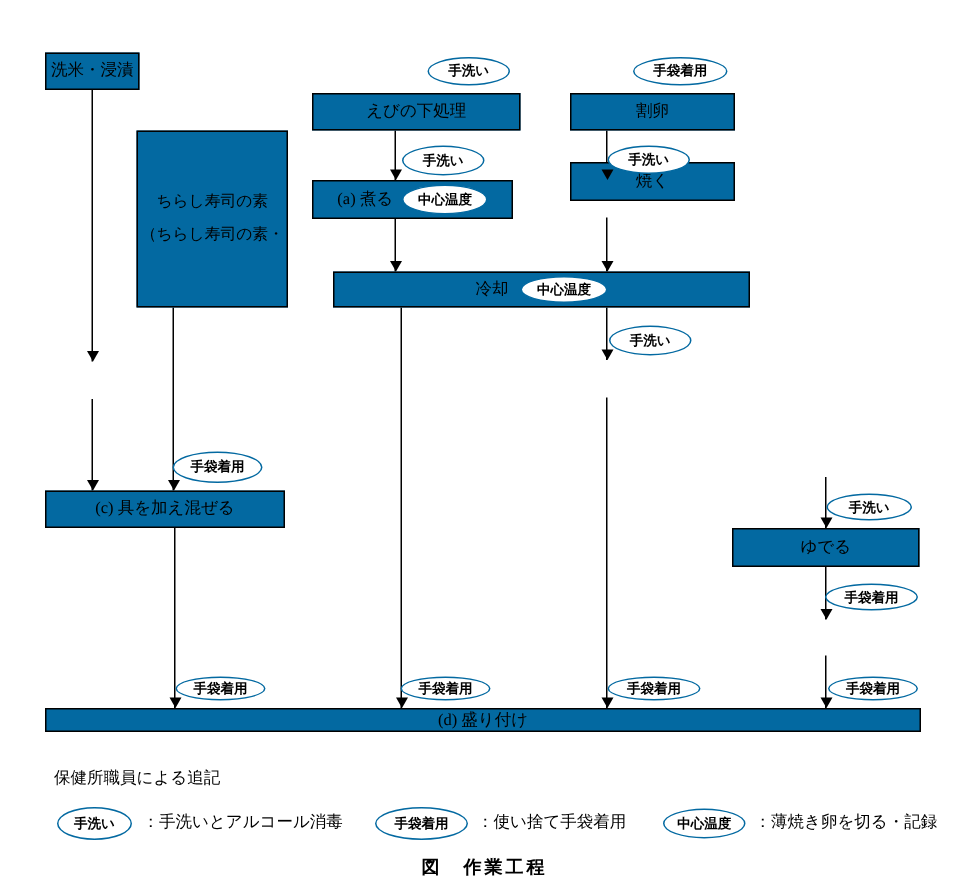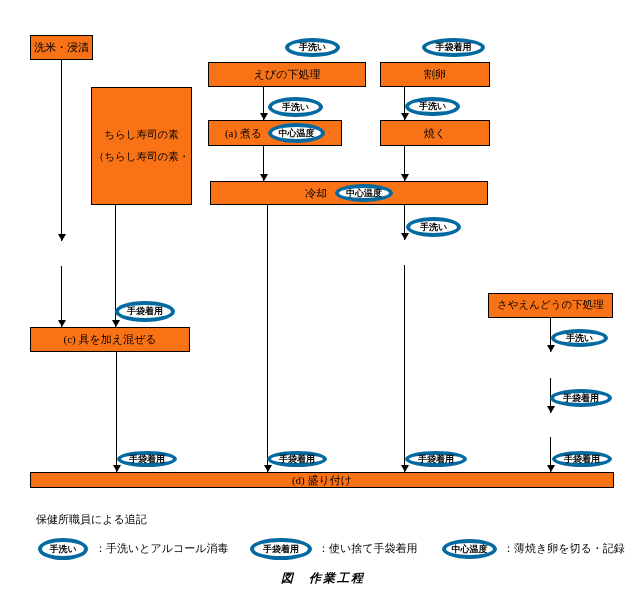--- a/index.html
+++ b/index.html
@@ -1,47 +1,47 @@
 <!DOCTYPE html>
 <html><head>
 <meta charset="utf-8">
 <style>
   html,body{margin:0;padding:0;background:#fff;}
   .canvas{
     position:relative;width:636px;height:596px;background:#ffffff;
     font-family:"Liberation Sans",sans-serif;color:#000;overflow:hidden;
   }
   .box{
-    position:absolute;box-sizing:border-box;border:1px solid #000;background:#f97316;
+    position:absolute;box-sizing:border-box;border:1px solid #000;background:#0369a1;
     display:flex;align-items:center;justify-content:center;
     font-family:"Liberation Serif","DejaVu Serif",serif;
     font-size:11px;line-height:1;z-index:2;white-space:nowrap;
   }
   .box .lbl{white-space:nowrap;}
   .multi{flex-direction:column;line-height:22px;font-size:10.5px;}
   .oval{
-    position:absolute;box-sizing:border-box;border:4px solid #0369a1;border-radius:50%;
+    position:absolute;box-sizing:border-box;border:1px solid #0369a1;border-radius:50%;
     background:#fff;display:flex;align-items:center;justify-content:center;
     font-family:"Liberation Sans","DejaVu Sans",sans-serif;font-weight:bold;
     font-size:9px;line-height:1;z-index:3;white-space:nowrap;
   }
   .oval.inbox{position:static;flex:none;}
   .vline{position:absolute;width:1px;background:#000;z-index:1;}
   .ah{
     position:absolute;width:0;height:0;z-index:4;
     border-left:4px solid transparent;border-right:4px solid transparent;
     border-top:7px solid #000;
   }
   .note{
     position:absolute;font-family:"Liberation Serif","DejaVu Serif",serif;
     font-size:11px;line-height:1;white-space:nowrap;
   }
   .caption{
     position:absolute;font-family:"Liberation Sans","DejaVu Sans",sans-serif;
-    font-weight:bold;font-size:12px;letter-spacing:2px;text-align:center;white-space:nowrap;font-style:italic;
+    font-weight:bold;font-size:12px;letter-spacing:2px;text-align:center;white-space:nowrap;
   }
 </style>
 </head>
 <body>
 
 <div class="canvas">
 
   <div class="vline" style="left:61px;top:60px;height:181px"></div>
   <div class="vline" style="left:61px;top:266px;height:61px"></div>
   <div class="vline" style="left:115px;top:205px;height:122px"></div>
@@ -75,51 +75,51 @@
   <div class="box" style="left:30px;top:35px;width:63px;height:25px">
     <span class="lbl">洗米・浸漬</span>
   </div>
 
   <div class="box multi" style="left:91px;top:87px;width:101px;height:118px">
     <span class="lbl">ちらし寿司の素</span>
     <span class="lbl">（ちらし寿司の素・</span>
   </div>
 
 
-  <div class="box" style="left:208px;top:62px;width:158px;height:25px">
+  <div class="box" style="left:208px;top:62px;width:139px;height:25px">
     <span class="lbl">えびの下処理</span>
   </div>
 
   <div class="box" style="left:208px;top:120px;width:134px;height:26px;gap:6px">
     <span class="lbl">(a) 煮る</span>
     <span class="oval inbox" style="width:57px;height:20px">中心温度</span>
   </div>
 
   <div class="box" style="left:380px;top:62px;width:110px;height:25px">
     <span class="lbl">割卵</span>
   </div>
 
-  <div class="box" style="left:380px;top:120px;width:110px;height:26px">
+  <div class="box" style="left:380px;top:108px;width:110px;height:26px">
     <span class="lbl">焼く</span>
   </div>
 
-  <div class="box" style="left:210px;top:181px;width:278px;height:24px;gap:8px">
+  <div class="box" style="left:222px;top:181px;width:278px;height:24px;gap:8px">
     <span class="lbl">冷却</span>
     <span class="oval inbox" style="width:58px;height:18px">中心温度</span>
   </div>
 
 
   <div class="box" style="left:30px;top:327px;width:160px;height:25px">
     <span class="lbl">(c) 具を加え混ぜる</span>
   </div>
 
-  <div class="box" style="left:488px;top:293px;width:125px;height:25px;font-size:10.5px">
-    <span class="lbl">さやえんどうの下処理</span>
+
+  <div class="box" style="left:488px;top:352px;width:125px;height:26px">
+    <span class="lbl">ゆでる</span>
   </div>
-
 
 
   <div class="box" style="left:30px;top:472px;width:584px;height:16px">
     <span class="lbl">(d) 盛り付け</span>
   </div>
 
   <div class="oval" style="left:285px;top:38px;width:55px;height:19px">手洗い</div>
   <div class="oval" style="left:422px;top:38px;width:63px;height:19px">手袋着用</div>
   <div class="oval" style="left:268px;top:97px;width:55px;height:20px">手洗い</div>
   <div class="oval" style="left:405px;top:97px;width:55px;height:19px">手洗い</div>

